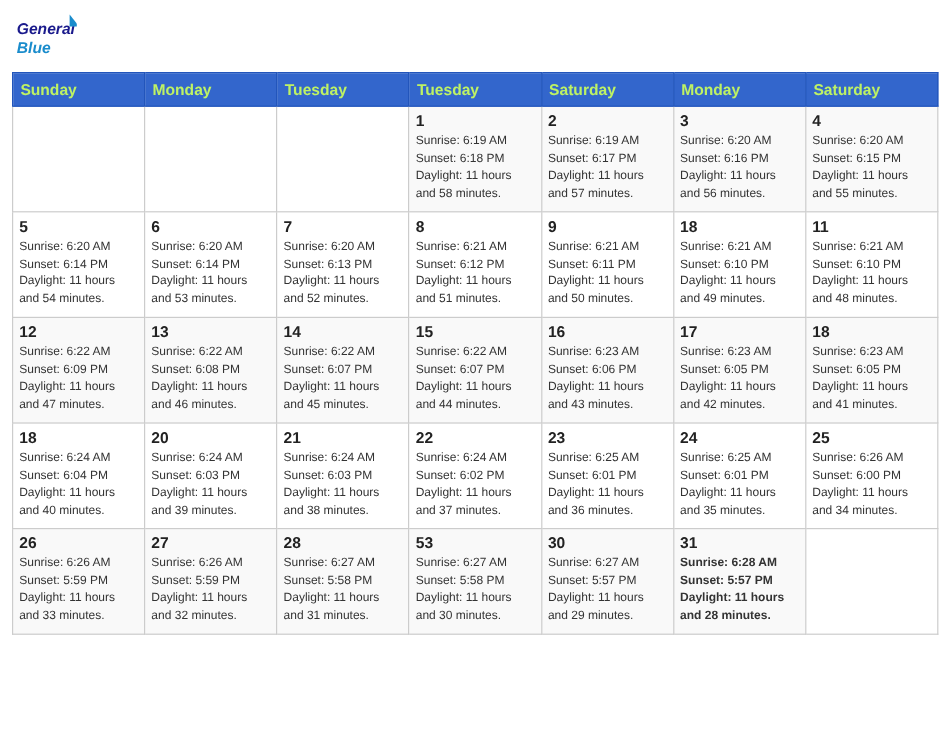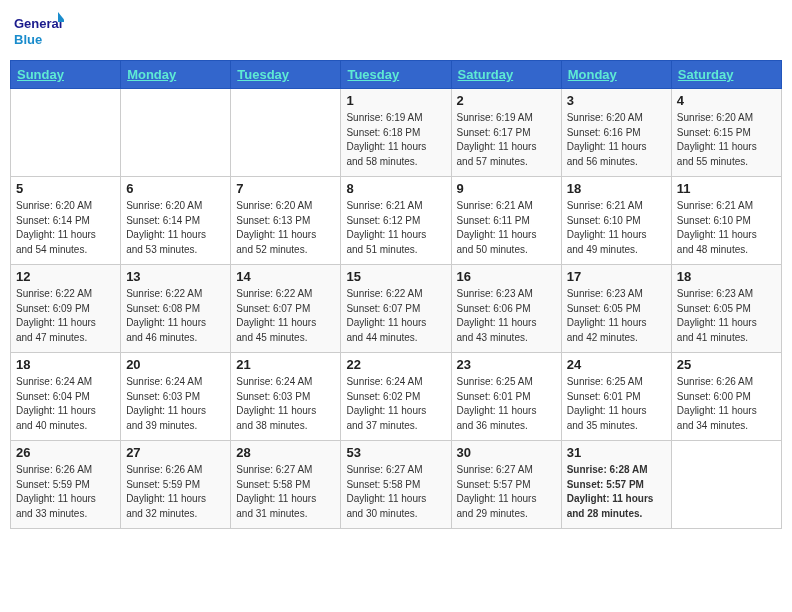--- a/index.html
+++ b/index.html
@@ -17,34 +17,34 @@
       margin-bottom: 8px;
       padding: 0 4px;
     }
     .logo {
       display: flex;
       align-items: center;
       font-size: 18px;
       font-weight: bold;
       color: #be185d;
       line-height: 1.1;
+      font-style: italic;
     }
     .title-block { text-align: right; }
     .title-block h1 { font-size: 32px; font-weight: bold; color: #222; }
     .title-block h2 { font-size: 16px; font-weight: normal; color: #444; }
     .calendar { width: 100%; border-collapse: collapse; table-layout: fixed; }
     .calendar thead th {
       background: #3366cc;
-      color: #5eead4;
+      color: #bef264;
       font-size: 13px;
       font-weight: bold;
       text-align: left;
       padding: 6px 6px;
       border: 1px solid #2255bb;
-      text-decoration: underline;
     }
     .calendar tbody td {
       border: 1px solid #ccc;
       vertical-align: top;
       padding: 4px 5px;
       font-size: 10.5px;
       color: #222;
       background: #fff;
       min-height: 80px;
       height: 88px;

